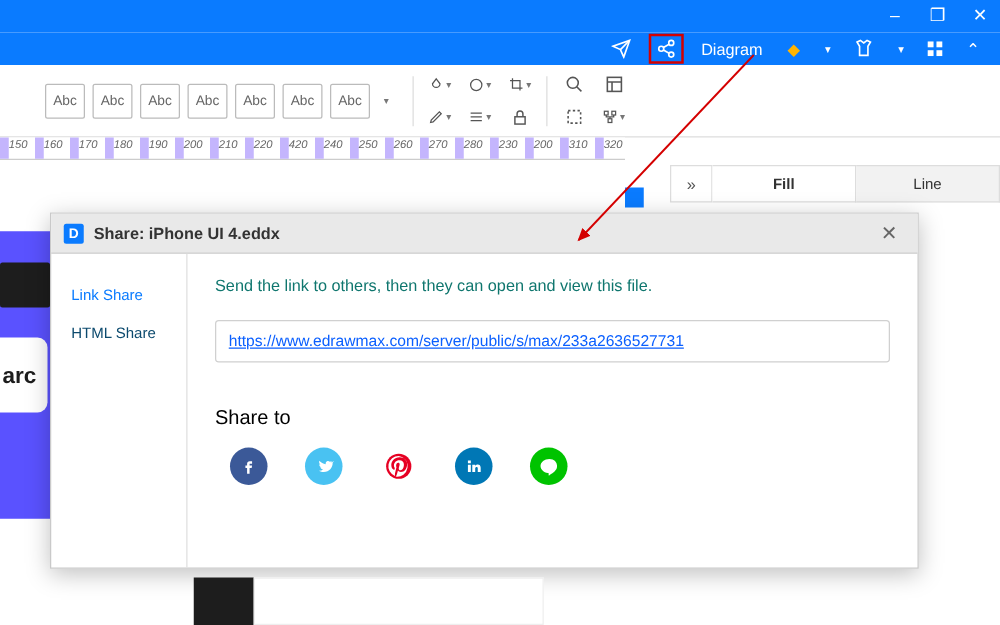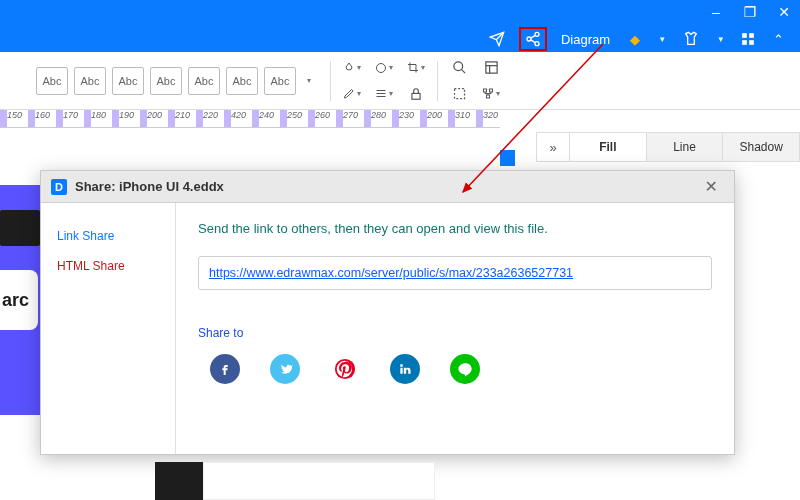--- a/index.html
+++ b/index.html
@@ -36,29 +36,29 @@
   .canvas-purple { position:absolute; left:0; top:185px; width:40px; height:230px; background:#5a52ff; }
   .canvas-black { position:absolute; left:0; top:210px; width:40px; height:36px; background:#1d1d1d; border-radius:2px; }
   .canvas-white { position:absolute; left:0; top:270px; width:38px; height:60px; background:#fff; border-radius:0 8px 8px 0; display:flex; align-items:center; font-size:18px; font-weight:600; padding-left:2px; color:#1d1d1d; overflow:hidden;}
 
   .dialog { position:absolute; left:40px; top:170px; width:695px; height:285px; background:#fff; border:1px solid #c9c9c9; box-shadow:0 4px 18px rgba(0,0,0,.25); display:flex; flex-direction:column; }
   .dlg-title { height:32px; background:#e9e9e9; border-bottom:1px solid #d0d0d0; display:flex; align-items:center; padding:0 10px; gap:8px; }
   .dlg-title .logo { width:16px; height:16px; background:#0a7bff; color:#fff; font-size:11px; font-weight:700; display:flex; align-items:center; justify-content:center; border-radius:2px; }
   .dlg-title .txt { font-weight:600; font-size:13px; }
   .dlg-title .close { margin-left:auto; font-size:16px; color:#666; cursor:pointer; padding:2px 6px; }
   .dlg-body { flex:1; display:flex; }
-  .dlg-side { width:135px; border-right:1px solid #e0e0e0; padding:18px 0; }
-  .dlg-side .sitem { padding:8px 16px; font-size:12px; cursor:pointer; color:#b91c1c; }
+  .dlg-side { width:109px; border-right:1px solid #e0e0e0; padding:18px 0; }
+  .dlg-side .sitem { padding:8px 16px; font-size:12px; cursor:pointer; color:#0c4a6e; }
   .dlg-side .sitem.active { color:#0a7bff; }
   .dlg-main { flex:1; padding:18px 22px; }
   .dlg-msg { font-size:13px; color:#0f766e; margin-bottom:20px; }
   .link-row { display:flex; gap:10px; align-items:center; margin-bottom:36px; }
   .link-input { flex:1; height:34px; border:1px solid #d0d0d0; border-radius:3px; padding:0 10px; color:#0a5fff; text-decoration:underline; font-size:12.5px; display:flex; align-items:center; overflow:hidden; white-space:nowrap; }
   .copy-btn { height:34px; padding:0 18px; background:#0a7bff; color:#fff; border:none; border-radius:3px; font-size:13px; cursor:pointer; }
-  .share-to { font-size:12px; color:#1d4ed8; margin-bottom:14px; }
+  .share-to { font-size:16px; color:#000000; margin-bottom:14px; }
   .social-row { display:flex; gap:30px; padding-left:12px; }
   .sico { width:30px; height:30px; border-radius:50%; display:flex; align-items:center; justify-content:center; color:#fff; font-weight:700; font-size:14px; cursor:pointer; }
   .fb { background:#3b5998; } .tw { background:#49c2f2; } .pn { background:#fff; color:#e60023; border:0; font-size:22px;} .li { background:#0077b5; } .ln { background:#00c300; }
 
   .arrow-svg { position:absolute; left:455px; top:40px; pointer-events:none; }
 
   .bottom-strip { position:absolute; left:155px; bottom:0; width:280px; height:38px; display:flex; }
   .bottom-strip .dark { width:48px; background:#1d1d1d; }
   .bottom-strip .light { flex:1; background:#fff; border:1px solid #eee; }
 </style>
@@ -219,21 +219,20 @@
       <div class="tick" style="left: 420px;">200</div>
       <div class="tick" style="left: 448px;">310</div>
       <div class="tick" style="left: 476px;">320</div>
     </div>
   </div>
 
 <div class="side-tabs">
   <div class="exp">»</div>
   <div class="tab active">Fill</div>
   <div class="tab">Line</div>
-  <div class="tab">Shadow</div>
 </div>
 <div class="color-swatch"></div>
 
 <div class="canvas-bg"></div>
 <div class="canvas-purple"></div>
 <div class="canvas-black"></div>
 <div class="canvas-white">arc</div>
 
 <div class="dialog">
   <div class="dlg-title">

